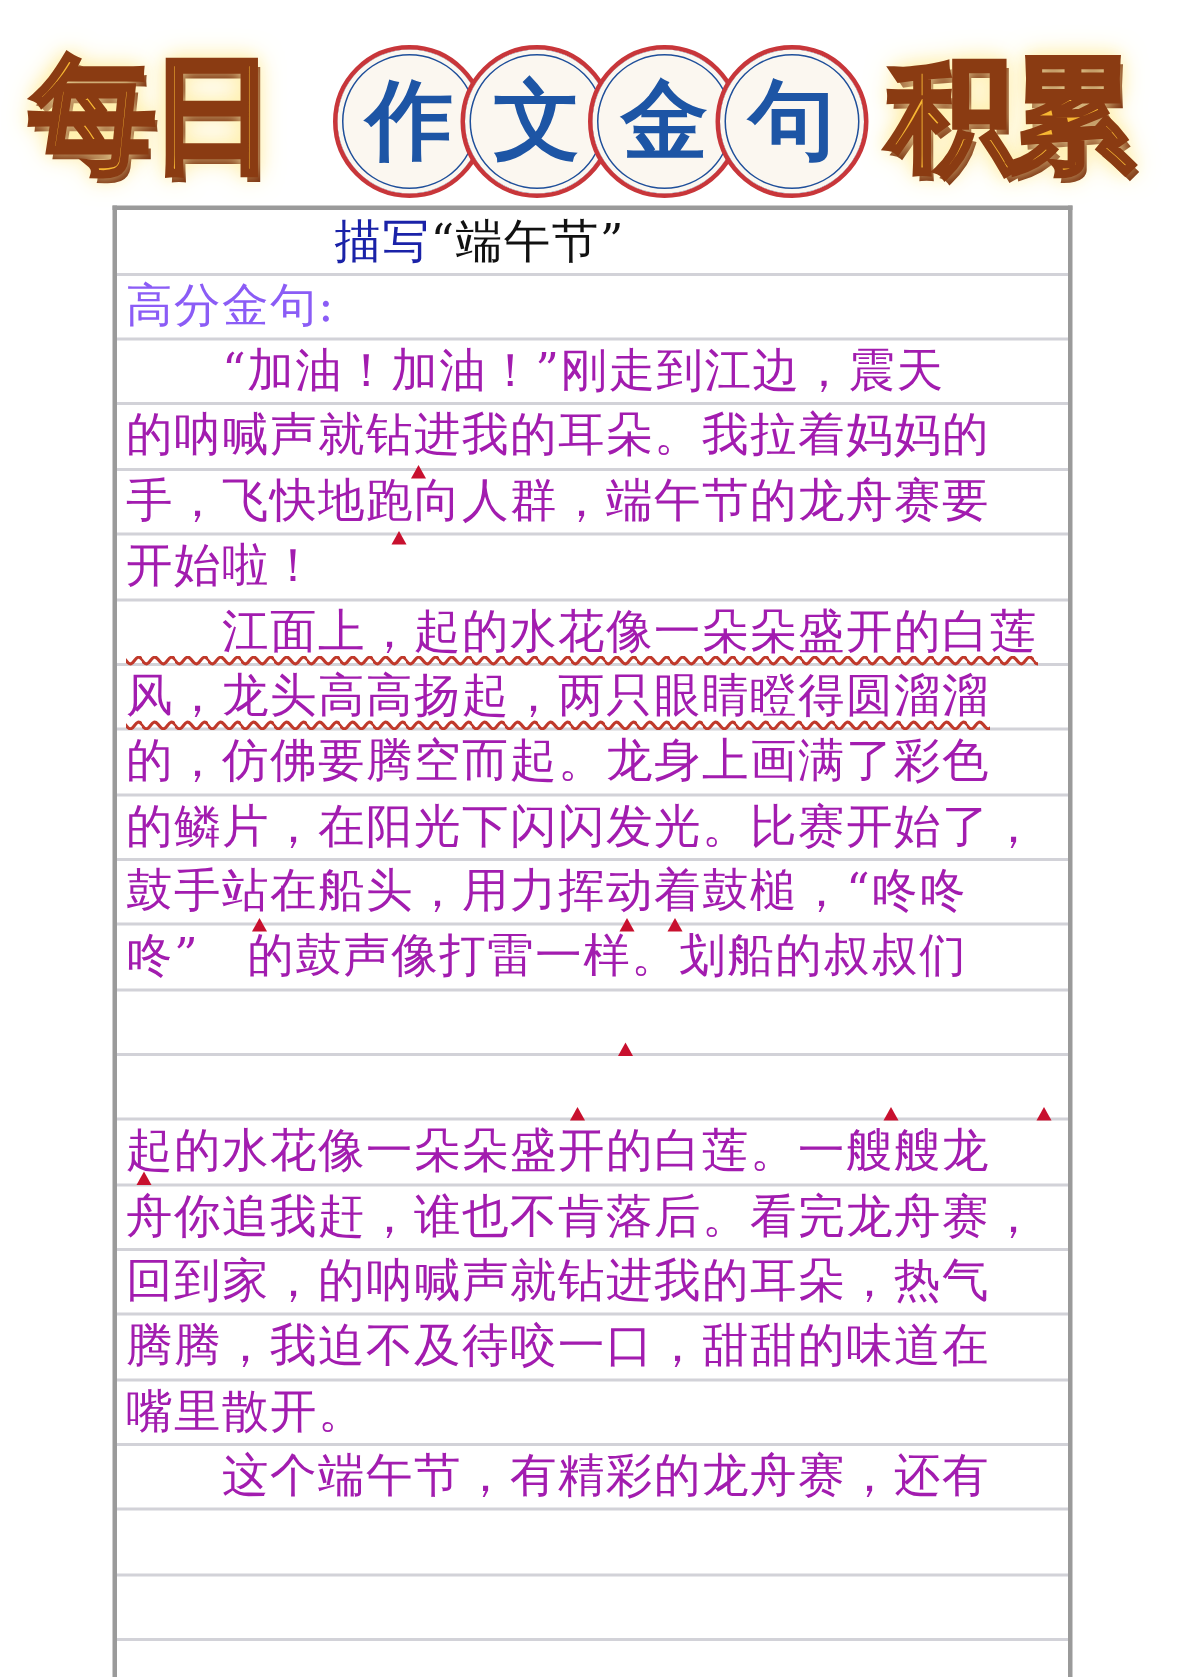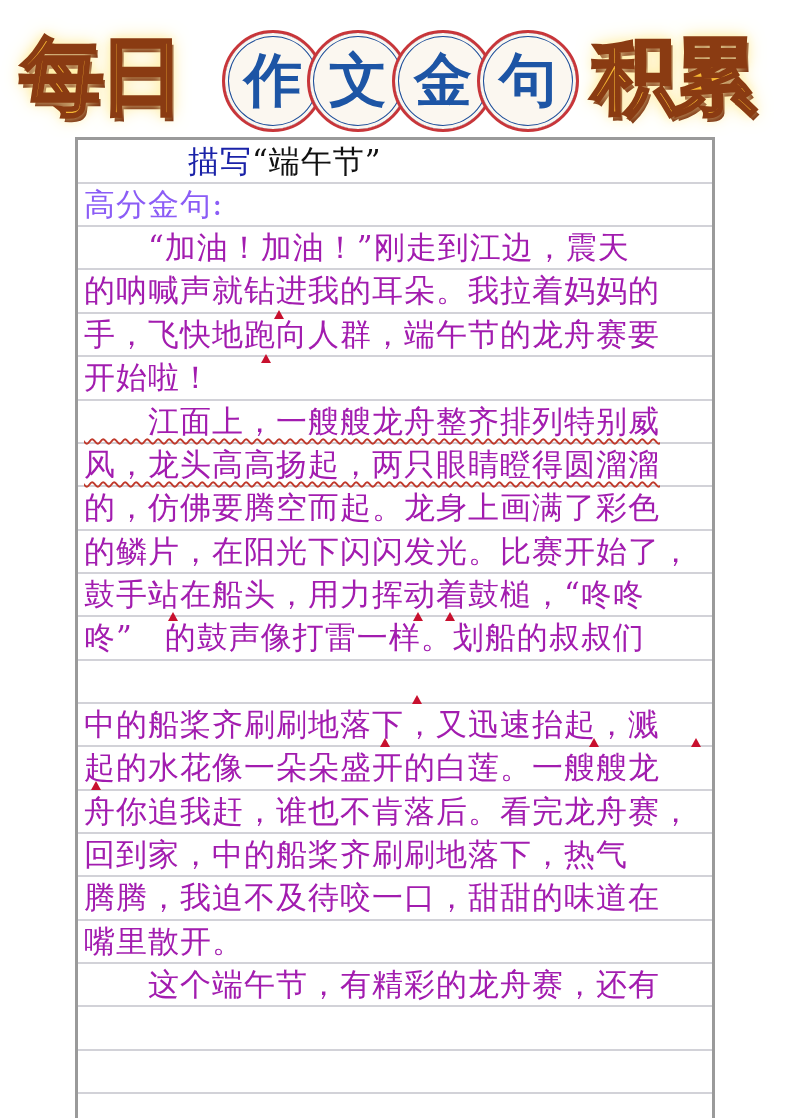--- a/index.html
+++ b/index.html
@@ -17,21 +17,21 @@
             background: #fbf7f0; border: 3px solid #c8363a;
             box-shadow: inset 0 0 0 3px #fbf7f0, inset 0 0 0 4px #1f4f9a;
             display: flex; align-items: center; justify-content: center;
             font-family: "DejaVu Serif", serif; font-weight: bold; font-size: 58px; color: #1d55a5; }
   .paper { position: absolute; left: 75px; top: 137px; width: 640px; height: 990px;
            border-left: 3px solid #9a9a9a; border-right: 3px solid #9a9a9a; border-top: 3px solid #9a9a9a;
            box-sizing: border-box; background: #ffffff; }
   .rule { position: absolute; left: 0; right: 0; height: 2px; background: #d2d2d8; }
   .line { position: absolute; left: 6px; right: 6px; height: 43px; font-family: "DejaVu Serif", serif;
           font-size: 31px; line-height: 43px; color: #a21caf; white-space: nowrap; letter-spacing: 1px; }
-  .title { color: #1a22a8; }
+  .title { color: #1a22a8; margin-left: 35px; }
   .title .q { color: #111; }
   .heading { color: #8b5cf6; }
   .wavy { text-decoration: underline wavy #c0392b; text-decoration-thickness: 1.5px; text-underline-offset: 6px; }
   .caret { position: absolute; width: 0; height: 0; border-left: 5px solid transparent;
            border-right: 5px solid transparent; border-bottom: 9px solid #c8102e; }
 </style>
 </head>
 <body>
 
 <div class="banner">
@@ -71,30 +71,29 @@
   <div class="line title" style="top:0px; left:110px">
     <span>描写</span><span class="q">“端午节”</span>
   </div>
 
   <div class="line heading" style="top:43px">高分金句:</div>
 
   <div class="line" style="top:86px">　　“加油！加油！”刚走到江边，震天</div>
   <div class="line" style="top:129px">的呐喊声就钻进我的耳朵。我拉着妈妈的</div>
   <div class="line" style="top:173px">手，飞快地跑向人群，端午节的龙舟赛要</div>
   <div class="line" style="top:216px">开始啦！</div>
-  <div class="line wavy" style="top:260px">　　江面上，一艘艘龙舟整齐排列特别威</div>
+  <div class="line wavy" style="top:260px">　　江面上，起的水花像一朵朵盛开的白莲</div>
   <div class="line wavy" style="top:303px">风，龙头高高扬起，两只眼睛瞪得圆溜溜</div>
   <div class="line" style="top:346px">的，仿佛要腾空而起。龙身上画满了彩色</div>
   <div class="line" style="top:390px">的鳞片，在阳光下闪闪发光。比赛开始了，</div>
   <div class="line" style="top:433px">鼓手站在船头，用力挥动着鼓槌，“咚咚</div>
   <div class="line" style="top:476px">咚”　的鼓声像打雷一样。划船的叔叔们</div>
-  <div class="line" style="top:563px">中的船桨齐刷刷地落下，又迅速抬起，溅</div>
   <div class="line" style="top:606px">起的水花像一朵朵盛开的白莲。一艘艘龙</div>
   <div class="line" style="top:650px">舟你追我赶，谁也不肯落后。看完龙舟赛，</div>
-  <div class="line" style="top:693px">回到家，中的船桨齐刷刷地落下，热气</div>
+  <div class="line" style="top:693px">回到家，的呐喊声就钻进我的耳朵，热气</div>
   <div class="line" style="top:736px">腾腾，我迫不及待咬一口，甜甜的味道在</div>
   <div class="line" style="top:780px">嘴里散开。</div>
   <div class="line" style="top:823px">　　这个端午节，有精彩的龙舟赛，还有</div>
 
   <div class="caret" style="left:196px; top:170px"></div>
   <div class="caret" style="left:183px; top:214px"></div>
   <div class="caret" style="left:90px; top:472px"></div>
   <div class="caret" style="left:335px; top:472px"></div>
   <div class="caret" style="left:367px; top:472px"></div>
   <div class="caret" style="left:334px; top:555px"></div>

